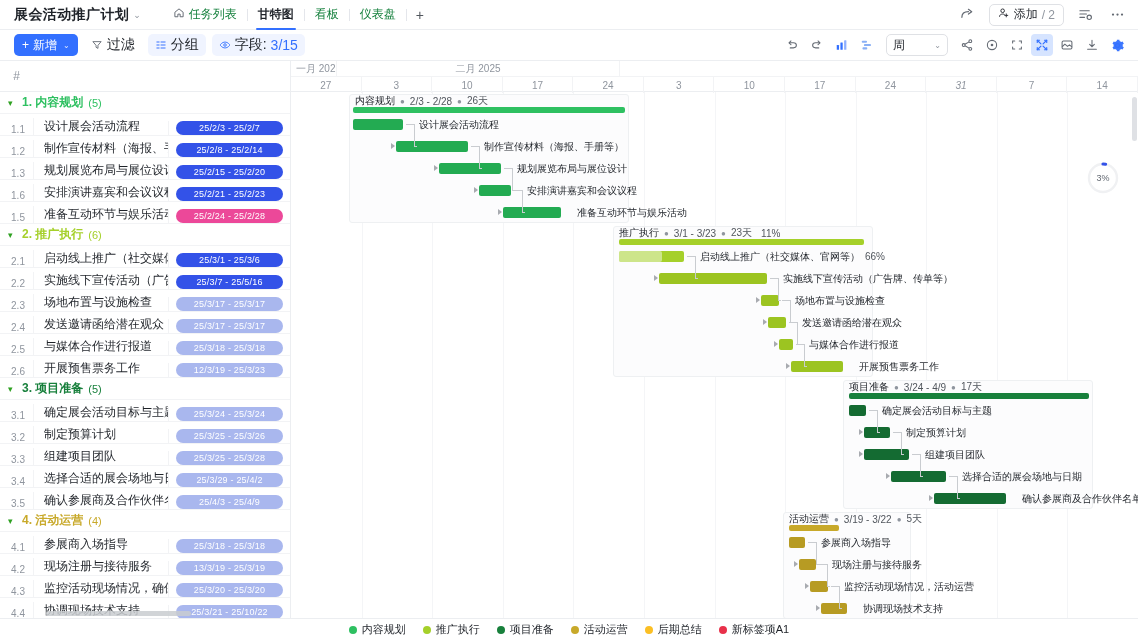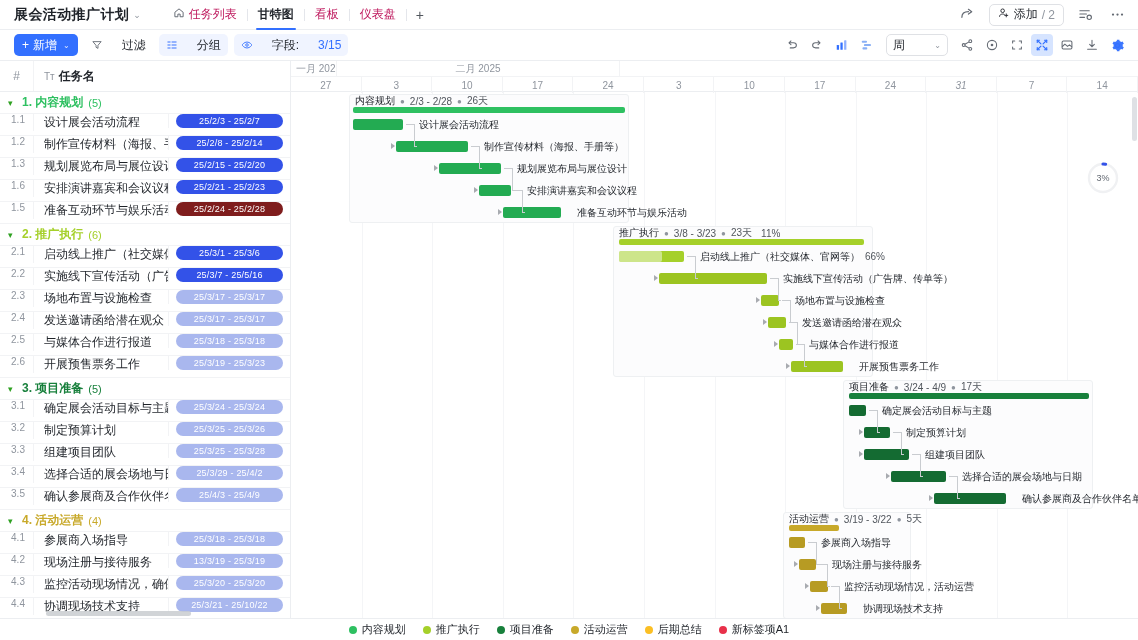--- a/index.html
+++ b/index.html
@@ -15,21 +15,21 @@
   
   .topbar {
     height: 30px; display:flex; align-items:center; padding:0 10px 0 14px;
     border-bottom:1px solid #eceef1; flex:0 0 30px; background:#fff;
   }
   .doc-title { font-size:14px; font-weight:700; color:#1f2329; letter-spacing:.4px; }
   .caret-sm { margin-left:4px; color:#8f959e; font-size:9px; }
   .tabs { display:flex; align-items:center; margin-left:22px; gap:0; }
   .tab {
     display:flex; align-items:center; gap:4px; padding:0 10px; height:28px;
-    font-size:12px; color:#be185d; cursor:pointer; position:relative; white-space:nowrap;
+    font-size:12px; color:#15803d; cursor:pointer; position:relative; white-space:nowrap;
   }
   .tab.active { color:#1f2329; font-weight:600; }
   .tab.active:after {
     content:""; position:absolute; left:8px; right:8px; bottom:-1px; height:2px; background:#3370ff; border-radius:2px;
   }
   .tab-sep { width:1px; height:12px; background:#e4e6eb; }
   .tab-plus { padding:0 9px; color:#51565d; font-size:14px; cursor:pointer; }
   .topbar-right { margin-left:auto; display:flex; align-items:center; gap:10px; }
   .icon-btn {
     display:flex; align-items:center; justify-content:center; width:22px; height:22px;
@@ -45,22 +45,22 @@
   .toolbar {
     height:31px; display:flex; align-items:center; padding:0 10px 0 14px;
     border-bottom:1px solid #eceef1; flex:0 0 31px; background:#fff;
   }
   .btn-primary {
     display:flex; align-items:center; gap:4px; height:22px; padding:0 8px;
     background:#3370ff; color:#fff; border-radius:5px; font-size:12px; cursor:pointer; font-weight:500;
   }
   .btn-primary .cv { font-size:8px; opacity:.85; margin-left:2px; }
   .tb-item {
-    display:flex; align-items:center; gap:19px; height:22px; padding:0 7px;
-    border-radius:5px; font-size:12px; color:#1f2329; cursor:pointer; margin-left:6px;
+    display:flex; align-items:center; gap:4px; height:22px; padding:0 7px;
+    border-radius:5px; font-size:14px; color:#1f2329; cursor:pointer; margin-left:6px;
   }
   .tb-item.tinted { background:#f0f4ff; }
   .tb-item .num { color:#3370ff; }
   .tb-ic { color:#646a73; display:flex; align-items:center; }
   .toolbar-right { margin-left:auto; display:flex; align-items:center; gap:3px; }
   .tb-rbtn {
     width:22px; height:22px; display:flex; align-items:center; justify-content:center;
     color:#646a73; border-radius:4px; cursor:pointer;
   }
   .tb-rbtn.active { background:#d6e4ff; color:#3370ff; }
@@ -88,21 +88,21 @@
 
   .grp-row {
     height:22px; display:flex; align-items:center; gap:5px; padding-left:22px;
     font-size:12px; font-weight:700; border-bottom:1px solid #f2f3f5; background:#fff;
   }
   .grp-chev { position:absolute; left:8px; font-size:9px; color:#2ea121; }
   .grp-row { position:relative; }
   .grp-count { font-weight:400; font-size:11px; }
 
   .task-row {
-    height:22px; display:flex; align-items:flex-start; border-bottom:1px solid #f2f3f5; background:#fff; position:relative;
+    height:22px; display:flex; align-items:flex-end; border-bottom:1px solid #f2f3f5; background:#fff; position:relative;
   }
   .bar-flag { width:3px; flex:0 0 3px; }
   .t-idx { width:30px; flex:0 0 30px; display:flex; align-items:center; justify-content:center;
            font-size:10px; color:#8f959e; }
   .t-name { width:135px; flex:0 0 135px; display:flex; align-items:center; padding-left:10px;
             font-size:12px; color:#1f2329; border-left:1px solid #f2f3f5;
             white-space:nowrap; overflow:hidden; text-overflow:ellipsis; }
   .t-plan { flex:1 1 auto; display:flex; align-items:center; justify-content:center;
             border-left:1px solid #f2f3f5; }
   .pill {
@@ -357,24 +357,20 @@
         </svg>
       </div>
     </div>
   </div>
 
   <div class="workarea">
 
     <div class="grid">
       <div class="grid-head">
         <div class="gh-idx">#</div>
-        <div class="gh-col gh-name">
-          <span class="gh-ic">Tᴛ</span>
-          <span>任务名</span>
-        </div>
       </div>
       <div id="grid-body">
           <div class="grp-row">
             <span class="grp-chev">▾</span>
             <span style="color:#2ec061">1. 内容规划</span>
             <span class="grp-count" style="color:#2ec061">(5)</span>
           </div>
           <div class="task-row">
             <div class="bar-flag" style="background:#2ec061"></div>
             <div class="t-idx">1.1</div>
@@ -405,21 +401,21 @@
             <div class="t-name">安排演讲嘉宾和会议议程</div>
             <div class="t-plan">
               <span class="pill" style="background:#3352e8">25/2/21 - 25/2/23</span>
             </div>
           </div>
           <div class="task-row">
             <div class="bar-flag" style="background:#2ec061"></div>
             <div class="t-idx">1.5</div>
             <div class="t-name">准备互动环节与娱乐活动</div>
             <div class="t-plan">
-              <span class="pill" style="background:#7f1d1d">25/2/24 - 25/2/28</span>
+              <span class="pill" style="background:#ec4899">25/2/24 - 25/2/28</span>
             </div>
           </div>
           <div class="grp-row">
             <span class="grp-chev">▾</span>
             <span style="color:#a5d02a">2. 推广执行</span>
             <span class="grp-count" style="color:#a5d02a">(6)</span>
           </div>
           <div class="task-row">
             <div class="bar-flag" style="background:#a5d02a"></div>
             <div class="t-idx">2.1</div>
@@ -458,21 +454,21 @@
             <div class="t-name">与媒体合作进行报道</div>
             <div class="t-plan">
               <span class="pill" style="background:#a9b7ee">25/3/18 - 25/3/18</span>
             </div>
           </div>
           <div class="task-row">
             <div class="bar-flag" style="background:#a5d02a"></div>
             <div class="t-idx">2.6</div>
             <div class="t-name">开展预售票务工作</div>
             <div class="t-plan">
-              <span class="pill" style="background:#a9b7ee">25/3/19 - 25/3/23</span>
+              <span class="pill" style="background:#a9b7ee">12/3/19 - 25/3/23</span>
             </div>
           </div>
           <div class="grp-row">
             <span class="grp-chev">▾</span>
             <span style="color:#18803c">3. 项目准备</span>
             <span class="grp-count" style="color:#18803c">(5)</span>
           </div>
           <div class="task-row">
             <div class="bar-flag" style="background:#18803c"></div>
             <div class="t-idx">3.1</div>
@@ -620,21 +616,21 @@
           <div class="gbar" style="left: 212px; width: 58px; top: 115px; background: rgb(35, 171, 82);"></div>
           <div class="gbar-label" style="left: 286px; top: 115px;"><span>准备互动环节与娱乐活动</span><span class="pc"></span></div>
           <div class="lnk" style="left: 223px; top: 98px; width: 8px; border-top-width: 1px;"></div>
           <div class="lnk" style="left: 231px; top: 98px; height: 22px; border-left-width: 1px;"></div>
           <div class="lnk" style="left: 231px; top: 120px; width: 3px; border-top-width: 1px;"></div>
           <div class="arrow" style="left: 207px; top: 117px;"></div>
           <div class="grpband" style="left: 322px; width: 260px; top: 134px; height: 151px;"></div>
           <div class="grp-label" style="left: 328px; top: 134px;">
             <span>推广执行</span>
             <span class="dot">●</span>
-            <span class="dates">3/8 - 3/23</span>
+            <span class="dates">3/1 - 3/23</span>
             <span class="dot">●</span>
             <span class="days">23天</span>
             <span class="pct">11%</span>
           </div>
           <div class="grp-summary" style="left: 328px; width: 245px; top: 147px; background: rgb(165, 208, 42);"></div>
           <div class="gbar" style="left: 328px; width: 65px; top: 159px; background: rgb(165, 208, 42);">
             <div class="fill" style="width: 42.9px; background: rgb(255, 255, 255);"></div>
           </div>
           <div class="gbar-label" style="left: 409px; top: 159px;"><span>启动线上推广（社交媒体、官网等）</span><span class="pc">66%</span></div>
           <div class="gbar" style="left: 368px; width: 108px; top: 181px; background: rgb(156, 196, 33);"></div>

